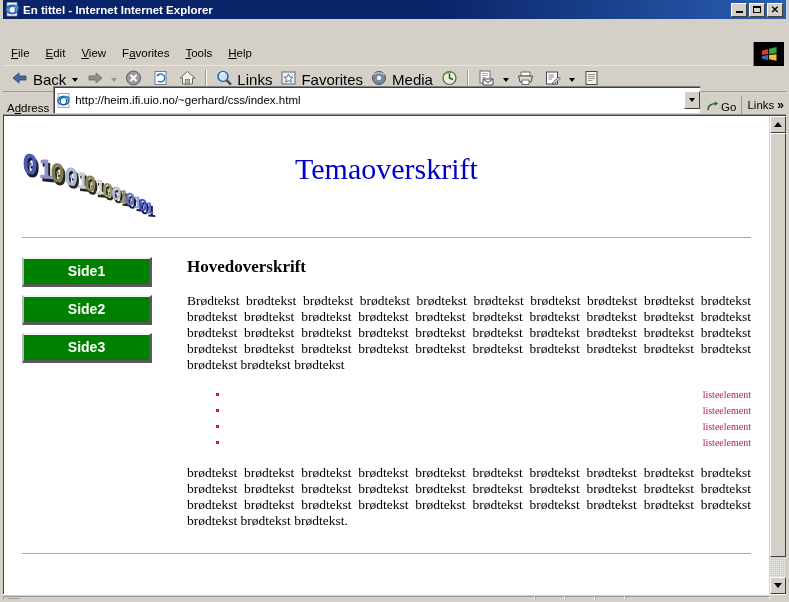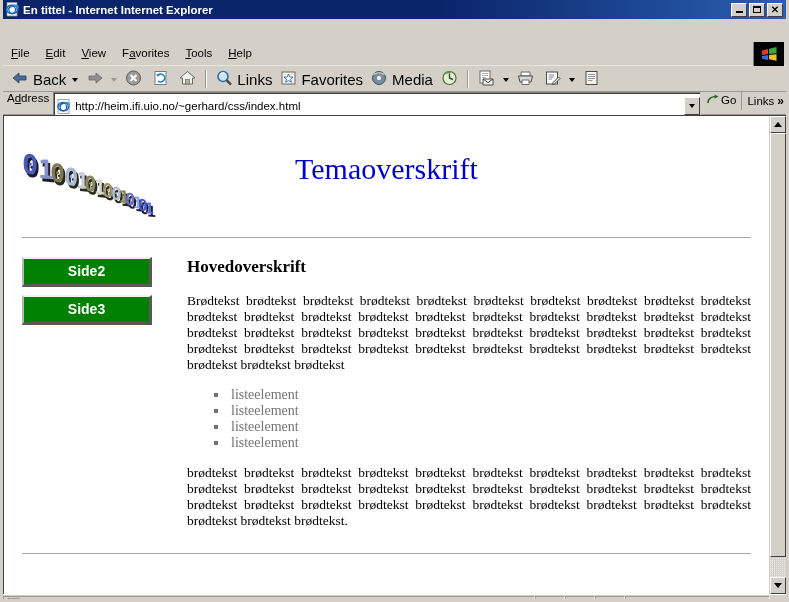--- a/index.html
+++ b/index.html
@@ -125,21 +125,21 @@
     margin: 3px 3px 0 3px;
   }
   .tb-caret.dim { border-top-color: #9a9a94; }
   .ico { width:21px; height:20px; position:relative; flex:0 0 auto;}
 
   
   .addressbar {
     height: 23px;
     background: #d4d0c8;
     display: flex;
-    align-items: flex-start;
+    align-items: flex-end;
     padding: 0 2px 0 4px;
     box-sizing: border-box;
     border-bottom: 1px solid #9a9a94;
   }
   .addr-label { font-size: 11.5px; color: #000; margin-right: 4px; white-space: nowrap;}
   .addr-field {
     flex: 1 1 auto;
     height: 28px;
     background: #ffffff;
     border: 1px solid #808080;
@@ -257,26 +257,27 @@
   .body-p {
     font-family: "Liberation Serif", serif;
     font-size: 13.5px;
     color: #000;
     text-align: justify;
     line-height: 16px;
     margin: 0 0 14px 0;
   }
   .body-list {
     font-family: "Liberation Serif", serif;
-    font-size: 14px;
-    color: #737373;
+    font-size: 10px;
+    color: #be185d;
     line-height: 16px;
     margin: 0 0 14px 0;
     padding-left: 42px;
     list-style-type: square;
+    text-align: right;
   }
   .body-list li { padding-left: 2px; }
   .hr-foot {
     height: 0;
     border-top: 1px solid #a9a9a9;
     border-bottom: 1px solid #ffffff;
     margin: 10px 0 7px 0;
   }
   .footer {
     font-family: "Liberation Serif", serif;
@@ -651,20 +652,21 @@
               </g>
             </svg>
           </div>
           <div class="theme-title">Temaoverskrift</div>
         </div>
 
         <div class="hr-main"></div>
 
         <div class="pg-body">
           <div class="nav-col">
+            <a class="nav-btn" href="#">Side1</a>
             <a class="nav-btn" href="#">Side2</a>
             <a class="nav-btn" href="#">Side3</a>
           </div>
           <div class="content-col">
             <h1 class="main-heading">Hovedoverskrift</h1>
             <p class="body-p">Brødtekst brødtekst brødtekst brødtekst brødtekst brødtekst brødtekst brødtekst brødtekst brødtekst brødtekst brødtekst brødtekst brødtekst brødtekst brødtekst brødtekst brødtekst brødtekst brødtekst brødtekst brødtekst brødtekst brødtekst brødtekst brødtekst brødtekst brødtekst brødtekst brødtekst brødtekst brødtekst brødtekst brødtekst brødtekst brødtekst brødtekst brødtekst brødtekst brødtekst brødtekst brødtekst brødtekst</p>
             <ul class="body-list">
               <li>listeelement</li>
               <li>listeelement</li>
               <li>listeelement</li>

